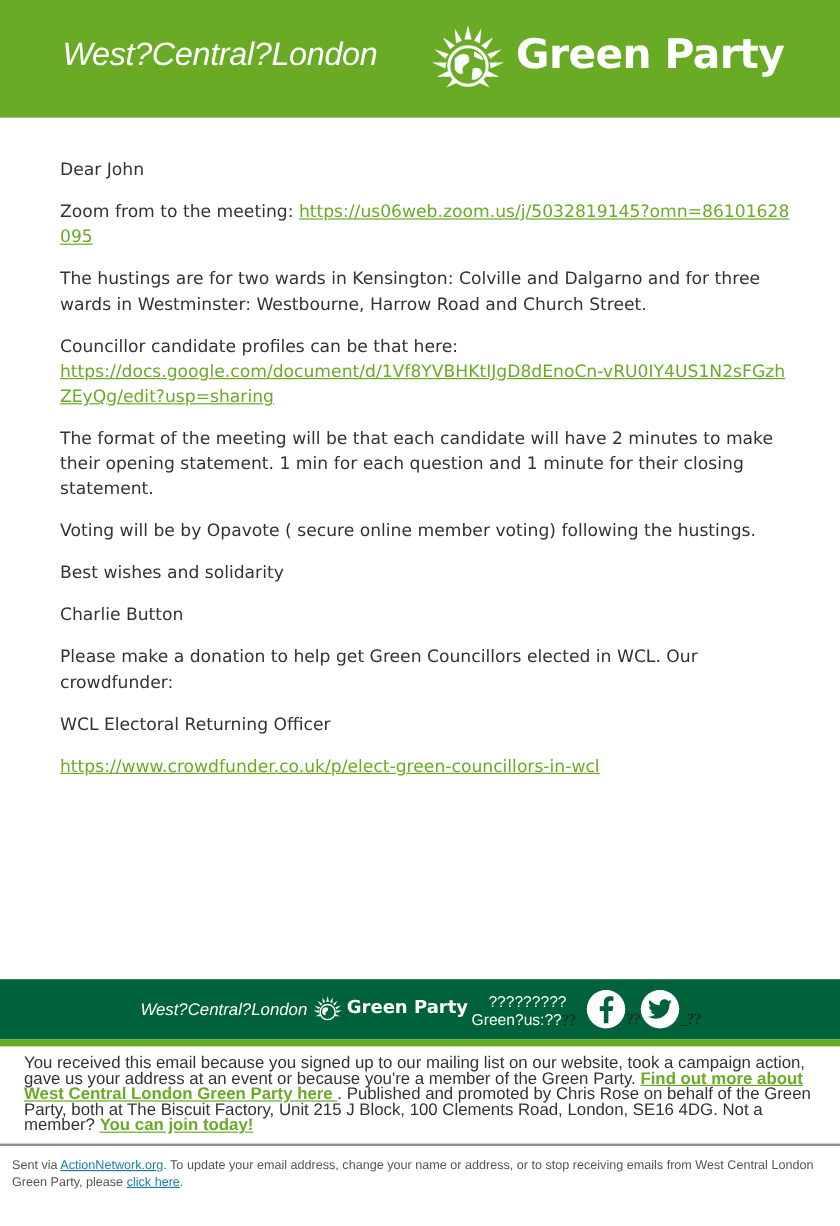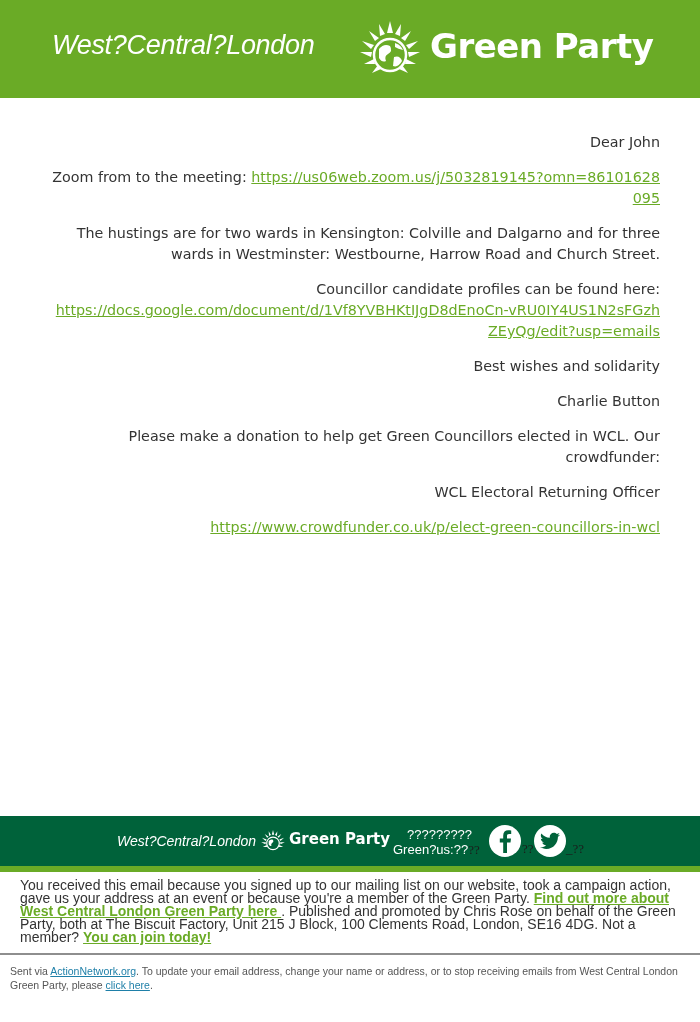--- a/index.html
+++ b/index.html
@@ -2,21 +2,21 @@
 <html><head>
 <meta charset="utf-8">
 <style>
   html, body { margin: 0; padding: 0; background: #ffffff; }
   body { width: 700px; height: 1022px; overflow: hidden; position: relative; font-family: "DejaVu Sans", sans-serif; }
   .header { position: absolute; left: 0; top: 0; width: 700px; height: 98px; background: #6aab26; }
   .header .brand-left { position: absolute; left: 52px; top: 30px; color: #fff; font-family: "Liberation Sans", sans-serif; font-style: italic; font-size: 27px; letter-spacing: -0.3px; }
   .header .logo { position: absolute; left: 357px; top: 19px; width: 66px; height: 60px; }
   .header .brand-right { position: absolute; left: 430px; top: 26px; color: #fff; font-family: "DejaVu Sans", sans-serif; font-weight: bold; font-size: 34px; letter-spacing: -0.5px; }
 
-  .content { position: absolute; left: 50px; top: 132px; width: 610px; color: #333333; font-family: "DejaVu Sans", sans-serif; font-size: 14.3px; line-height: 21px; text-align: right; }
+  .content { position: absolute; left: 50px; top: 132px; width: 610px; color: #333333; font-family: "DejaVu Sans", sans-serif; font-size: 14.3px; line-height: 21px; }
   .content p { margin: 0 0 14px 0; }
   .content a { color: #6aab26; text-decoration: underline; word-break: break-all; }
 
   .footer-band { position: absolute; left: 0; top: 816px; width: 700px; height: 50px; background: #00623a; }
   .footer-stripe { position: absolute; left: 0; top: 866px; width: 700px; height: 6px; background: #6aab26; }
   .fb-left { position: absolute; left: 117px; top: 17px; color: #fff; font-family: "Liberation Sans", sans-serif; font-style: italic; font-size: 14px; }
   .fb-logo { position: absolute; left: 260px; top: 13px; width: 26px; height: 24px; }
   .fb-right { position: absolute; left: 289px; top: 14px; color: #fff; font-family: "DejaVu Sans", sans-serif; font-weight: bold; font-size: 15px; }
   .follow { position: absolute; left: 393px; top: 11px; color: #fff; font-family: "Liberation Sans", sans-serif; font-size: 13px; line-height: 15px; text-align: left; }
   .follow .q1 { display: block; padding-left: 14px; }
@@ -59,21 +59,23 @@
     <path d="M37 38 Q43 36 45 42 Q41 49 36 47 Z" fill="#ffffff"></path>
     <path d="M38 24 Q44 26 46 31 Q41 30 38 28 Z" fill="#ffffff"></path>
   </svg>
   <span class="brand-right">Green Party</span>
 </div>
 
 <div class="content">
   <p>Dear John</p>
   <p><span>Zoom from to the meeting: </span><a>https://us06web.zoom.us/j/5032819145?omn=86101628095</a></p>
   <p>The hustings are for two wards in Kensington: Colville and Dalgarno and for three wards in Westminster: Westbourne, Harrow Road and Church Street.</p>
-  <p><span>Councillor candidate profiles can be found here:</span><br><a>https://docs.google.com/document/d/1Vf8YVBHKtIJgD8dEnoCn-vRU0IY4US1N2sFGzhZEyQg/edit?usp=emails</a></p>
+  <p><span>Councillor candidate profiles can be that here:</span><br><a>https://docs.google.com/document/d/1Vf8YVBHKtIJgD8dEnoCn-vRU0IY4US1N2sFGzhZEyQg/edit?usp=sharing</a></p>
+  <p>The format of the meeting will be that each candidate will have 2 minutes to make their opening statement. 1 min for each question and 1 minute for their closing statement.</p>
+  <p>Voting will be by Opavote ( secure online member voting) following the hustings.</p>
   <p>Best wishes and solidarity</p>
   <p>Charlie Button</p>
   <p>Please make a donation to help get Green Councillors elected in WCL. Our crowdfunder:</p>
   <p>WCL Electoral Returning Officer</p>
   <p><a>https://www.crowdfunder.co.uk/p/elect-green-councillors-in-wcl</a></p>
 </div>
 
 <div class="footer-band">
   <span class="fb-left">West?Central?London</span>
   <svg class="fb-logo" viewBox="0 0 66 60">

